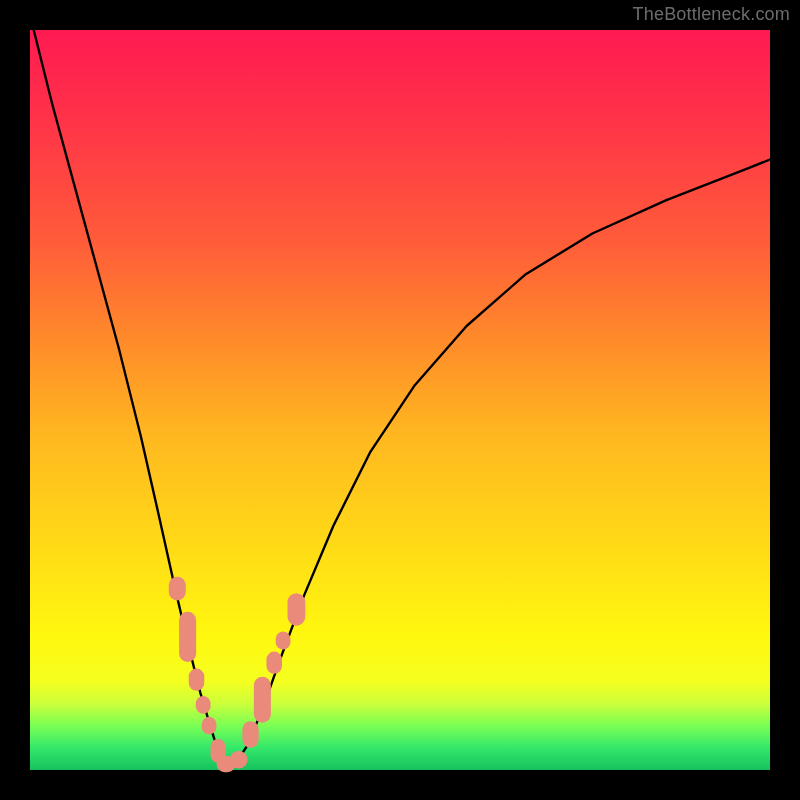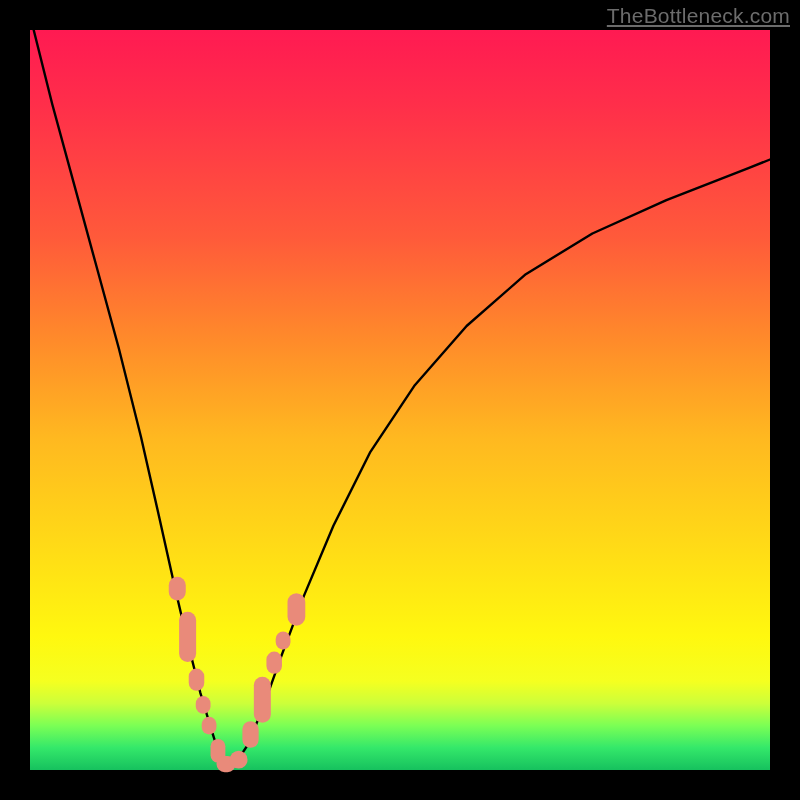--- a/index.html
+++ b/index.html
@@ -40,25 +40,24 @@
       #7bff55 94%,
       #34e86a 97%,
       #16c15e 100%
     );
   }
   .watermark {
     position: absolute;
     top: 4px;
     right: 10px;
     color: #6c6c6c;
-    font-size: 21px;
+    font-size: 18px;
     font-weight: 500;
     letter-spacing: 0.2px;
     user-select: none;
-    text-decoration: underline;
   }
   svg.curves {
     position: absolute;
     left: 0;
     top: 0;
     width: 740px;
     height: 740px;
     overflow: visible;
   }
 </style>

